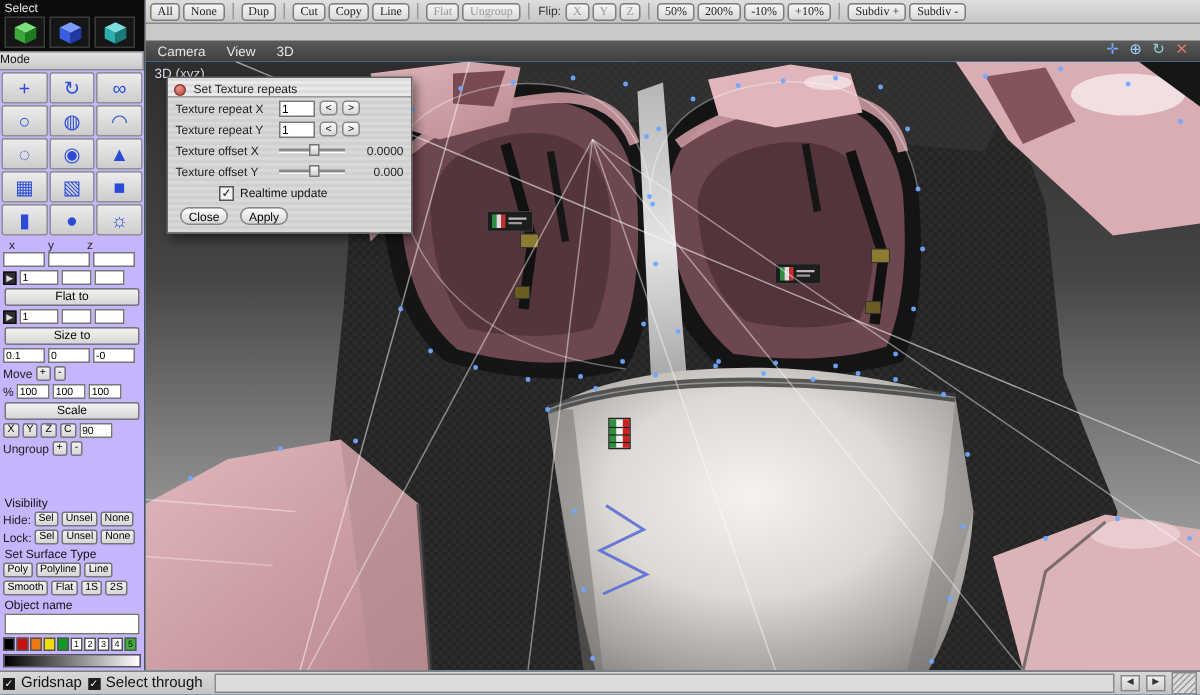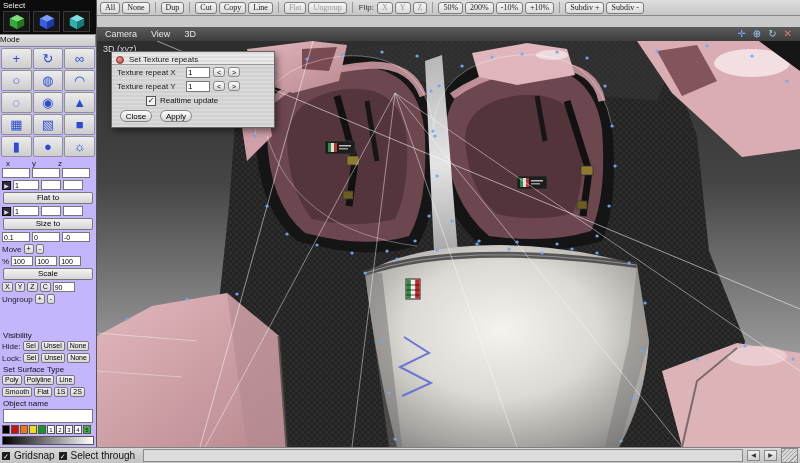--- a/index.html
+++ b/index.html
@@ -459,20 +459,36 @@
           <input class="dlg-input" value="1" style="">
           <button class="dlg-step">&lt;</button>
           <button class="dlg-step">&gt;</button>
         </div>
         <div class="dlg-row">
           <span class="dlg-label">Texture repeat Y</span>
           <input class="dlg-input" value="1" style="">
           <button class="dlg-step">&lt;</button>
           <button class="dlg-step">&gt;</button>
         </div>
+        <div class="dlg-row">
+          <span class="dlg-label">Texture offset X</span>
+          <span class="slider">
+              <span class="groove"></span>
+              <span class="thumb"></span>
+            </span>
+          <span class="dlg-val">0.0000</span>
+        </div>
+        <div class="dlg-row">
+          <span class="dlg-label">Texture offset Y</span>
+          <span class="slider">
+              <span class="groove"></span>
+              <span class="thumb"></span>
+            </span>
+          <span class="dlg-val">0.000</span>
+        </div>
         <div class="dlg-checkrow">
           <span class="dlg-check">✓</span>
           <span>Realtime update</span>
         </div>
         <div class="dlg-buttons">
           <button class="aqua-btn">Close</button>
           <button class="aqua-btn">Apply</button>
         </div>
       </div>
     </div>

